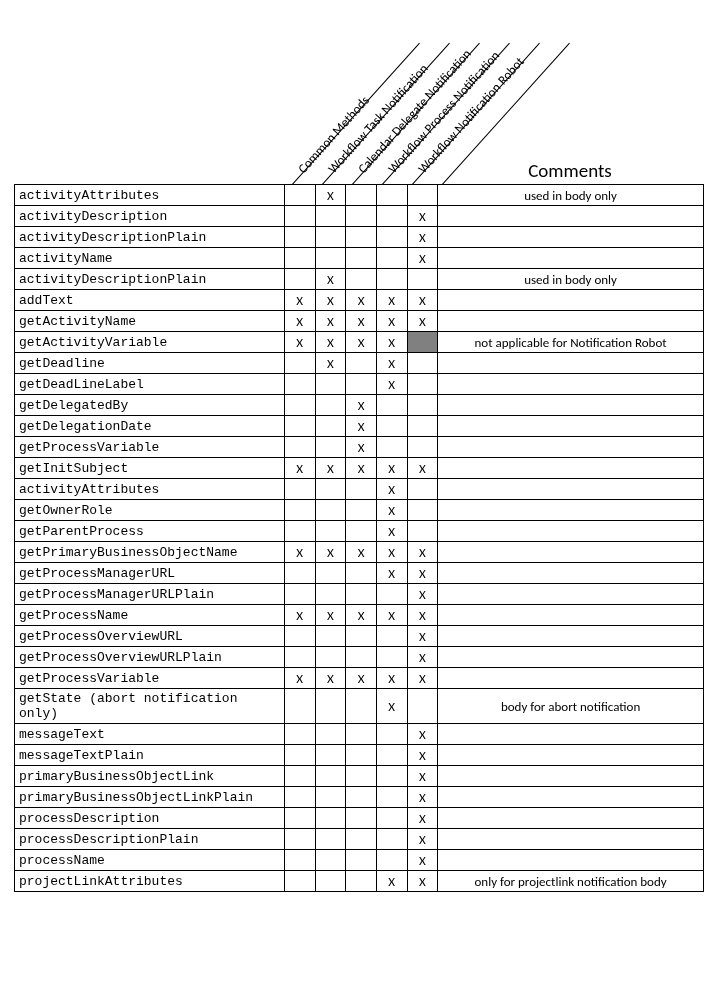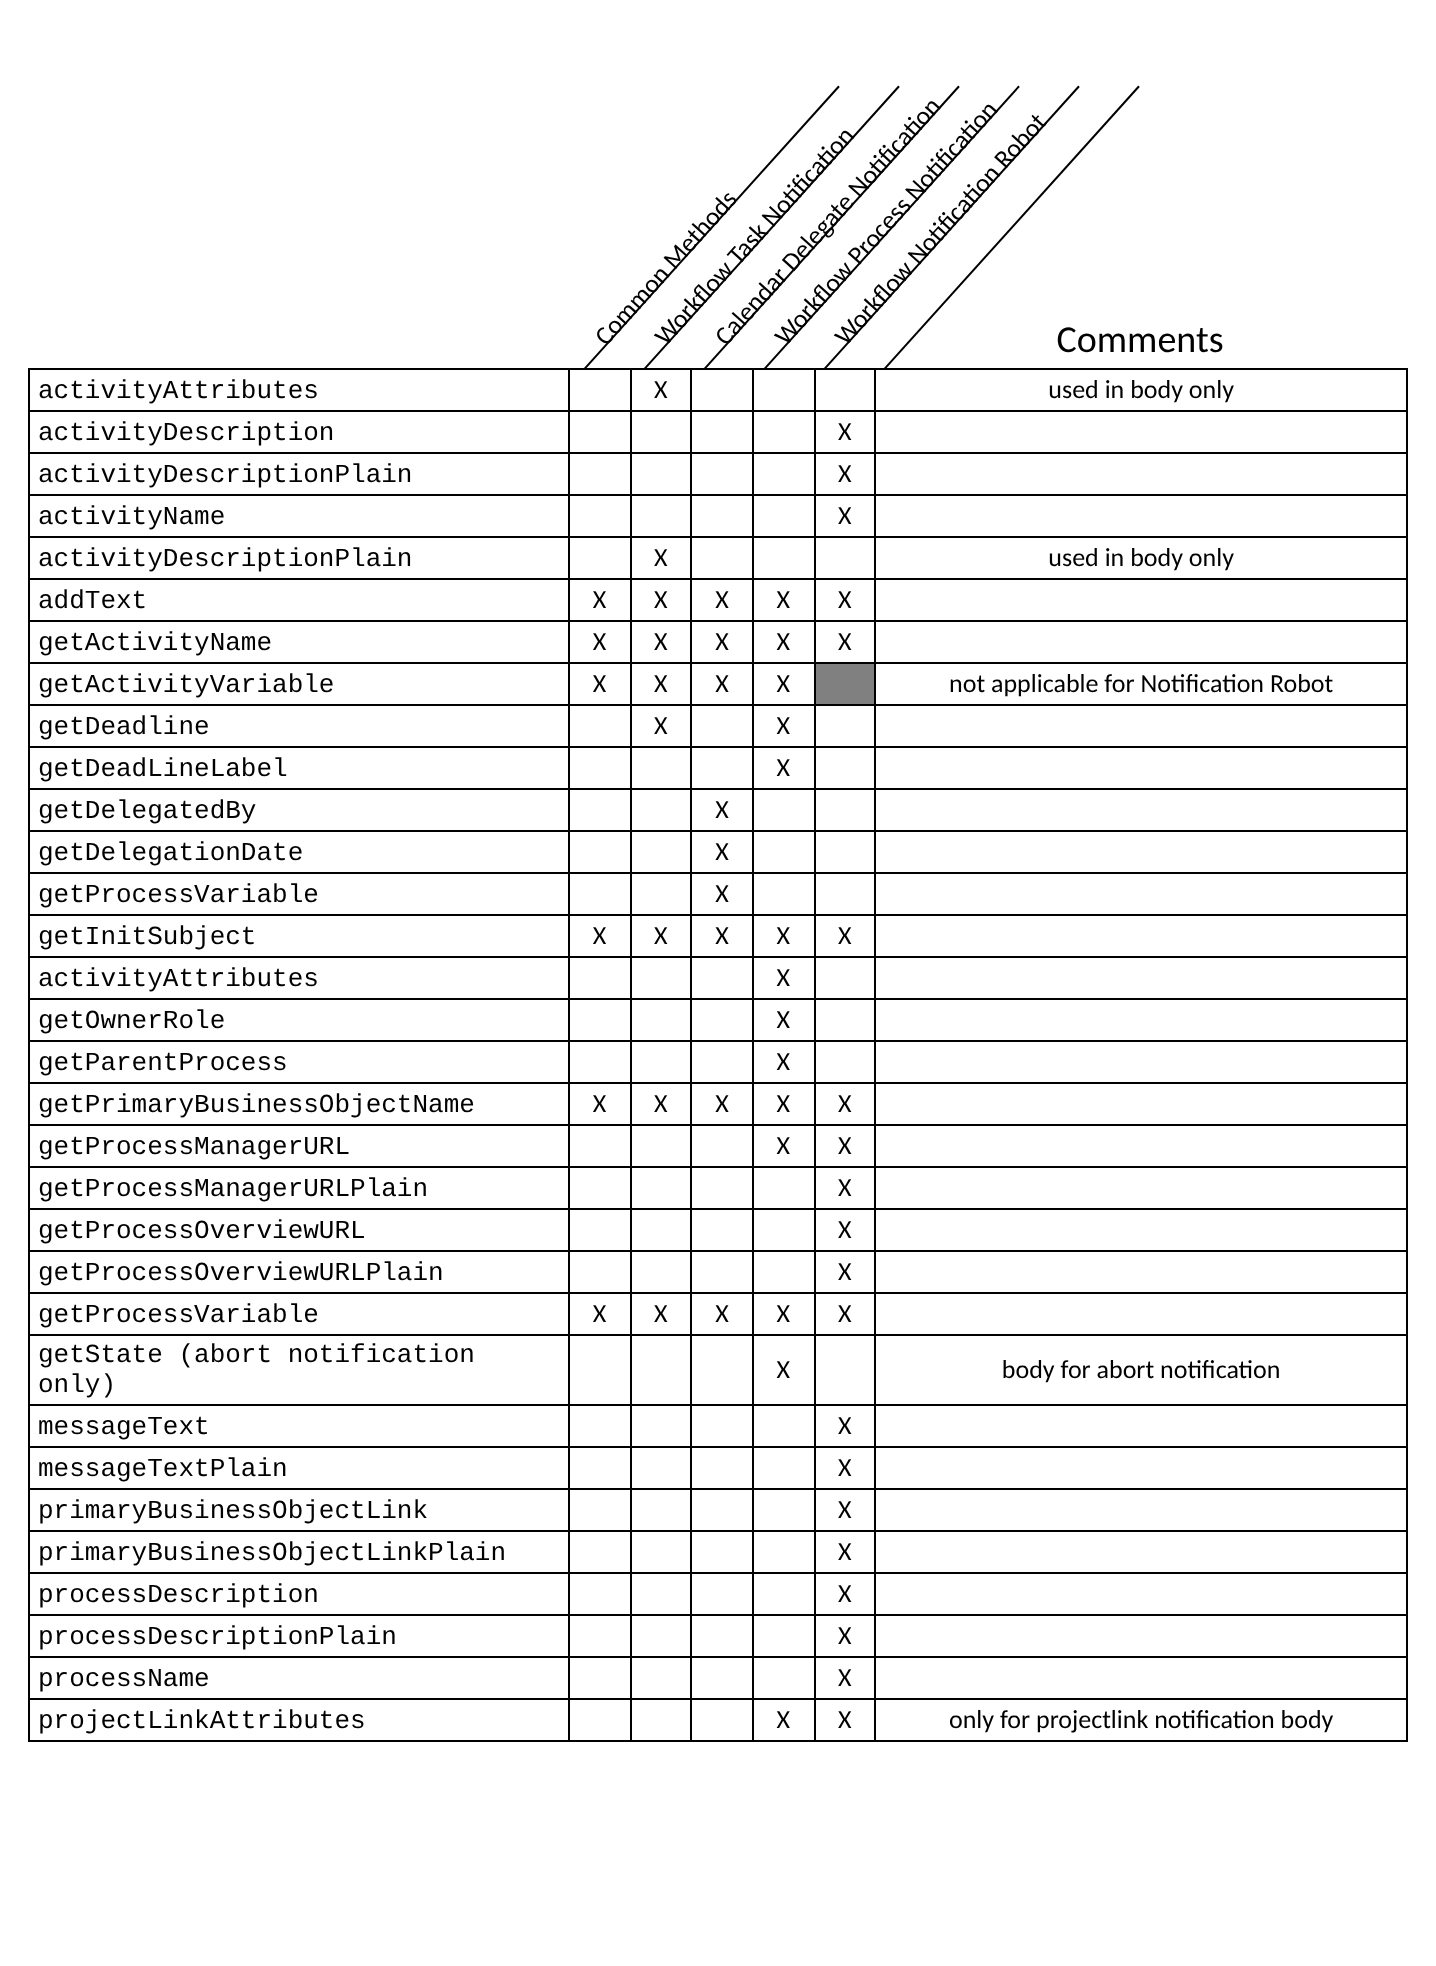--- a/index.html
+++ b/index.html
@@ -237,20 +237,29 @@
         <tr>
           <td class="method">getProcessManagerURLPlain</td>
           <td class="mark"></td>
           <td class="mark"></td>
           <td class="mark"></td>
           <td class="mark"></td>
           <td class="mark">X</td>
           <td class="comment"></td>
         </tr>
         <tr>
+          <td class="method">getProcessName</td>
+          <td class="mark">X</td>
+          <td class="mark">X</td>
+          <td class="mark">X</td>
+          <td class="mark">X</td>
+          <td class="mark">X</td>
+          <td class="comment"></td>
+        </tr>
+        <tr>
           <td class="method">getProcessOverviewURL</td>
           <td class="mark"></td>
           <td class="mark"></td>
           <td class="mark"></td>
           <td class="mark"></td>
           <td class="mark">X</td>
           <td class="comment"></td>
         </tr>
         <tr>
           <td class="method">getProcessOverviewURLPlain</td>

